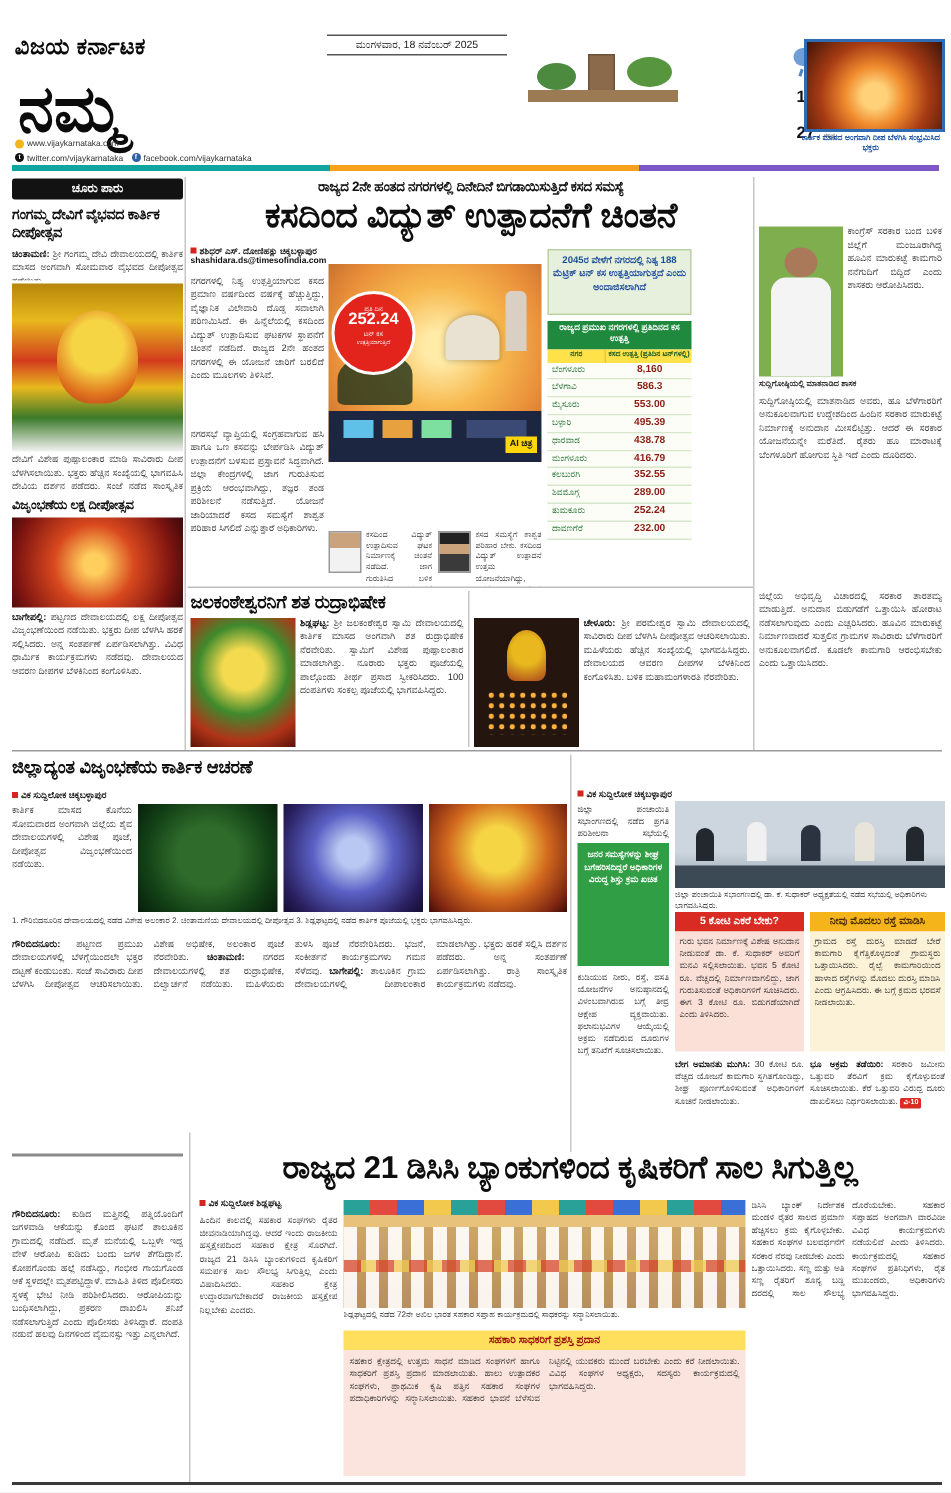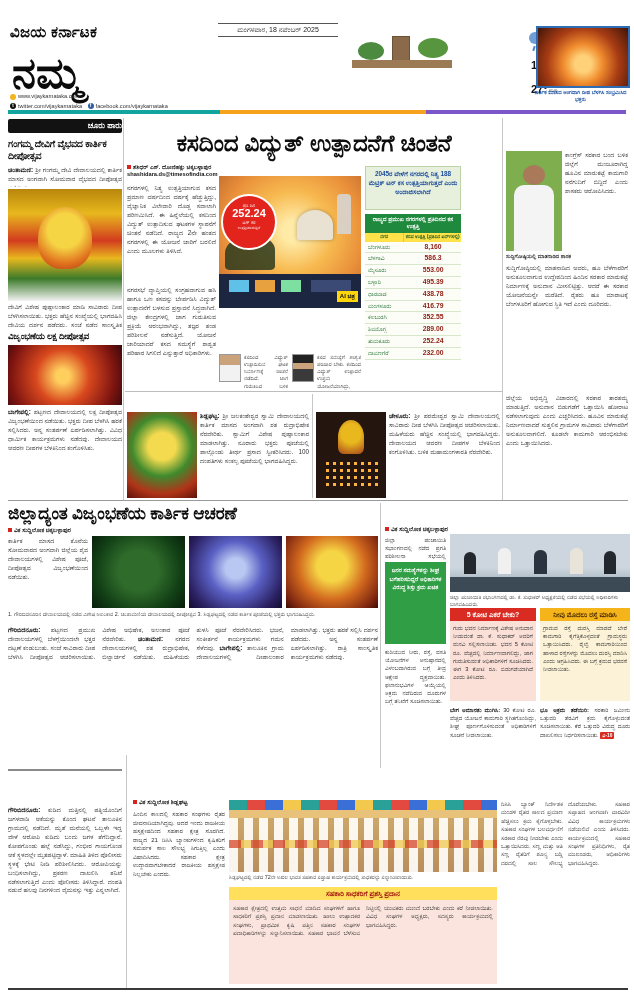--- a/index.html
+++ b/index.html
@@ -22,21 +22,21 @@
   .edition-red{font-size:49px;font-weight:900;color:#d6251f;line-height:1;letter-spacing:-1px;}
   .social{font-size:5.6px;color:#333;line-height:1.7;}
   .dot{display:inline-block;width:6px;height:6px;border-radius:50%;vertical-align:middle;margin-right:2px;
        color:#fff;font-size:4.5px;line-height:6px;text-align:center;font-weight:bold;}
   .temp{font-size:11px;font-weight:900;color:#111;line-height:1;}
   .templab{font-size:4.6px;color:#444;}
   
   .strip{position:absolute;top:110px;left:8px;width:618px;height:4px;display:flex;}
   .strip div{height:100%;}
   
-  .cphead{background:#121212;color:#fff;font-size:8px;font-weight:bold;text-align:right;line-height:14px;border-radius:2px;}
+  .cphead{background:#121212;color:#fff;font-size:8px;font-weight:bold;text-align:center;line-height:14px;border-radius:2px;}
   
   .tbl-title{background:#1f8a3e;color:#fff;font-size:5.9px;font-weight:bold;text-align:center;padding:2px 1px;line-height:1.25;}
   .tbl-head{display:flex;background:#ffe24a;color:#14571f;font-size:4.9px;font-weight:bold;text-align:center;}
   .tbl-head div{padding:1.5px 1px;line-height:1.2;}
   .tbl-row{display:flex;border-bottom:1px solid #d8e6cc;background:#fbfdf6;}
   .tbl-row .c1{width:40%;font-size:5.9px;color:#1c6b2e;padding-left:3px;line-height:10.8px;}
   .tbl-row .c2{width:60%;font-size:6.8px;font-weight:bold;color:#8e1b10;text-align:center;line-height:10.8px;}
   .boxhead{font-size:7px;font-weight:bold;text-align:center;padding:2.5px 1px;line-height:1.15;}
   .chip{display:inline-block;background:#d92b21;color:#fff;font-size:4.8px;font-weight:bold;padding:0 2px;line-height:7px;border-radius:1px;}
   .qtxt{font-size:5.3px;line-height:1.35;text-align:justify;color:#333;overflow:hidden;}
@@ -97,20 +97,21 @@
     <div class="abs" style="left:30px;top:18px;width:54px;height:62px;border-radius:50% 50% 42% 42%;background:radial-gradient(circle at 50% 38%,#f6d545 0 36%,#e0731e 70%,#b03418 100%);"></div>
   </div>
   <div class="abs btxt" style="left:8px;top:303px;width:114px;height:26px;">ದೇವಿಗೆ ವಿಶೇಷ ಪುಷ್ಪಾಲಂಕಾರ ಮಾಡಿ ಸಾವಿರಾರು ದೀಪ ಬೆಳಗಿಸಲಾಯಿತು. ಭಕ್ತರು ಹೆಚ್ಚಿನ ಸಂಖ್ಯೆಯಲ್ಲಿ ಭಾಗವಹಿಸಿ ದೇವಿಯ ದರ್ಶನ ಪಡೆದರು. ಸಂಜೆ ನಡೆದ ಸಾಂಸ್ಕೃತಿಕ ಕಾರ್ಯಕ್ರಮ ಗಮನ ಸೆಳೆಯಿತು.</div>
 
   <div class="abs hl" style="left:8px;top:331px;width:114px;font-size:8.6px;">ವಿಜೃಂಭಣೆಯ ಲಕ್ಷ ದೀಪೋತ್ಸವ</div>
   <div class="ph" style="left:8px;top:345px;width:114px;height:60px;background:radial-gradient(circle at 48% 52%,#ffcf5e 0 10%,#d8481e 40%,#7c1410 78%,#38090c 100%);"></div>
   <div class="abs btxt" style="left:8px;top:408px;width:114px;height:90px;"><b>ಬಾಗೇಪಲ್ಲಿ:</b> <span>ಪಟ್ಟಣದ ದೇವಾಲಯದಲ್ಲಿ ಲಕ್ಷ ದೀಪೋತ್ಸವ ವಿಜೃಂಭಣೆಯಿಂದ ನಡೆಯಿತು. ಭಕ್ತರು ದೀಪ ಬೆಳಗಿಸಿ ಹರಕೆ ಸಲ್ಲಿಸಿದರು. ಅನ್ನ ಸಂತರ್ಪಣೆ ಏರ್ಪಡಿಸಲಾಗಿತ್ತು. ವಿವಿಧ ಧಾರ್ಮಿಕ ಕಾರ್ಯಕ್ರಮಗಳು ನಡೆದವು. ದೇವಾಲಯದ ಆವರಣ ದೀಪಗಳ ಬೆಳಕಿನಿಂದ ಕಂಗೊಳಿಸಿತು.</span></div>
 
   <div class="vrule" style="left:502px;top:118px;height:382px;"></div>
 
+  <div class="abs hl" style="left:127px;top:119px;width:374px;text-align:center;font-size:9px;">ರಾಜ್ಯದ 2ನೇ ಹಂತದ ನಗರಗಳಲ್ಲಿ ದಿನೇದಿನೆ ಬಿಗಡಾಯಿಸುತ್ತಿದೆ ಕಸದ ಸಮಸ್ಯೆ</div>
   <div class="abs hl" style="left:127px;top:131px;width:374px;text-align:center;font-size:23px;line-height:1.05;">ಕಸದಿಂದ ವಿದ್ಯುತ್ ಉತ್ಪಾದನೆಗೆ ಚಿಂತನೆ</div>
 
   <div class="abs" style="left:127px;top:164px;width:90px;">
     <div style="font-size:5.9px;font-weight:bold;"><span class="sqb"></span><span>ಶಶಿಧರ್ ಎಸ್. ದೋಣಿಹಕ್ಲು ಚಿಕ್ಕಬಳ್ಳಾಪುರ</span></div>
     <div style="font-size:5.7px;font-weight:bold;color:#111;">shashidara.ds@timesofindia.com</div>
   </div>
   <div class="abs btxt" style="left:127px;top:184px;width:89px;height:100px;">ನಗರಗಳಲ್ಲಿ ನಿತ್ಯ ಉತ್ಪತ್ತಿಯಾಗುವ ಕಸದ ಪ್ರಮಾಣ ವರ್ಷದಿಂದ ವರ್ಷಕ್ಕೆ ಹೆಚ್ಚುತ್ತಿದ್ದು, ವೈಜ್ಞಾನಿಕ ವಿಲೇವಾರಿ ದೊಡ್ಡ ಸವಾಲಾಗಿ ಪರಿಣಮಿಸಿದೆ. ಈ ಹಿನ್ನೆಲೆಯಲ್ಲಿ ಕಸದಿಂದ ವಿದ್ಯುತ್ ಉತ್ಪಾದಿಸುವ ಘಟಕಗಳ ಸ್ಥಾಪನೆಗೆ ಚಿಂತನೆ ನಡೆದಿದೆ. ರಾಜ್ಯದ 2ನೇ ಹಂತದ ನಗರಗಳಲ್ಲಿ ಈ ಯೋಜನೆ ಜಾರಿಗೆ ಬರಲಿದೆ ಎಂದು ಮೂಲಗಳು ತಿಳಿಸಿವೆ.</div>
   <div class="abs btxt" style="left:127px;top:286px;width:89px;height:106px;">ನಗರಸಭೆ ವ್ಯಾಪ್ತಿಯಲ್ಲಿ ಸಂಗ್ರಹವಾಗುವ ಹಸಿ ಹಾಗೂ ಒಣ ಕಸವನ್ನು ಬೇರ್ಪಡಿಸಿ ವಿದ್ಯುತ್ ಉತ್ಪಾದನೆಗೆ ಬಳಸುವ ಪ್ರಸ್ತಾವನೆ ಸಿದ್ಧವಾಗಿದೆ. ಜಿಲ್ಲಾ ಕೇಂದ್ರಗಳಲ್ಲಿ ಜಾಗ ಗುರುತಿಸುವ ಪ್ರಕ್ರಿಯೆ ಆರಂಭವಾಗಿದ್ದು, ತಜ್ಞರ ತಂಡ ಪರಿಶೀಲನೆ ನಡೆಸುತ್ತಿದೆ. ಯೋಜನೆ ಜಾರಿಯಾದರೆ ಕಸದ ಸಮಸ್ಯೆಗೆ ಶಾಶ್ವತ ಪರಿಹಾರ ಸಿಗಲಿದೆ ಎನ್ನುತ್ತಾರೆ ಅಧಿಕಾರಿಗಳು.</div>
 
   <div class="ph" style="left:219px;top:176px;width:142px;height:132px;background:radial-gradient(circle at 52% 42%,#ffeaa6 0 10%,#f7b94f 38%,#e98f3a 66%,#b35f28 100%);">
@@ -198,33 +199,34 @@
     <div class="abs" style="left:8px;top:34px;width:40px;height:66px;border-radius:10px 10px 0 0;background:#f4f4f4;"></div>
   </div>
   <div class="abs btxt" style="left:565px;top:151px;width:63px;height:100px;">ಕಾಂಗ್ರೆಸ್ ಸರಕಾರ ಬಂದ ಬಳಿಕ ಜಿಲ್ಲೆಗೆ ಮಂಜೂರಾಗಿದ್ದ ಹೂವಿನ ಮಾರುಕಟ್ಟೆ ಕಾಮಗಾರಿ ನನೆಗುದಿಗೆ ಬಿದ್ದಿದೆ ಎಂದು ಶಾಸಕರು ಆರೋಪಿಸಿದರು.</div>
   <div class="abs cap" style="left:506px;top:253px;width:122px;font-weight:bold;">ಸುದ್ದಿಗೋಷ್ಠಿಯಲ್ಲಿ ಮಾತನಾಡಿದ ಶಾಸಕ</div>
   <div class="abs btxt" style="left:506px;top:264px;width:122px;height:126px;">ಸುದ್ದಿಗೋಷ್ಠಿಯಲ್ಲಿ ಮಾತನಾಡಿದ ಅವರು, ಹೂ ಬೆಳೆಗಾರರಿಗೆ ಅನುಕೂಲವಾಗುವ ಉದ್ದೇಶದಿಂದ ಹಿಂದಿನ ಸರಕಾರ ಮಾರುಕಟ್ಟೆ ನಿರ್ಮಾಣಕ್ಕೆ ಅನುದಾನ ಮೀಸಲಿಟ್ಟಿತ್ತು. ಆದರೆ ಈ ಸರಕಾರ ಯೋಜನೆಯನ್ನೇ ಮರೆತಿದೆ. ರೈತರು ಹೂ ಮಾರಾಟಕ್ಕೆ ಬೆಂಗಳೂರಿಗೆ ಹೋಗುವ ಸ್ಥಿತಿ ಇದೆ ಎಂದು ದೂರಿದರು.</div>
   <div class="abs btxt" style="left:506px;top:394px;width:122px;height:104px;">ಜಿಲ್ಲೆಯ ಅಭಿವೃದ್ಧಿ ವಿಚಾರದಲ್ಲಿ ಸರಕಾರ ತಾರತಮ್ಯ ಮಾಡುತ್ತಿದೆ. ಅನುದಾನ ಬಿಡುಗಡೆಗೆ ಒತ್ತಾಯಿಸಿ ಹೋರಾಟ ನಡೆಸಲಾಗುವುದು ಎಂದು ಎಚ್ಚರಿಸಿದರು. ಹೂವಿನ ಮಾರುಕಟ್ಟೆ ನಿರ್ಮಾಣವಾದರೆ ಸುತ್ತಲಿನ ಗ್ರಾಮಗಳ ಸಾವಿರಾರು ಬೆಳೆಗಾರರಿಗೆ ಅನುಕೂಲವಾಗಲಿದೆ. ಕೂಡಲೇ ಕಾಮಗಾರಿ ಆರಂಭಿಸಬೇಕು ಎಂದು ಒತ್ತಾಯಿಸಿದರು.</div>
 
   <div class="hrule" style="left:125px;top:391px;width:377px;"></div>
   <div class="vrule" style="left:312px;top:394px;height:104px;"></div>
 
+  <div class="abs hl" style="left:127px;top:394px;width:183px;font-size:12px;">ಜಲಕಂಠೇಶ್ವರನಿಗೆ ಶತ ರುದ್ರಾಭಿಷೇಕ</div>
   <div class="ph" style="left:127px;top:412px;width:70px;height:86px;background:radial-gradient(circle at 50% 40%,#f3da4f 0 22%,#3f8a2d 48%,#b03418 76%,#5c1208 100%);"></div>
   <div class="abs btxt" style="left:200px;top:412px;width:109px;height:86px;"><b>ಶಿಡ್ಲಘಟ್ಟ:</b> <span>ಶ್ರೀ ಜಲಕಂಠೇಶ್ವರ ಸ್ವಾಮಿ ದೇವಾಲಯದಲ್ಲಿ ಕಾರ್ತಿಕ ಮಾಸದ ಅಂಗವಾಗಿ ಶತ ರುದ್ರಾಭಿಷೇಕ ನೆರವೇರಿತು. ಸ್ವಾಮಿಗೆ ವಿಶೇಷ ಪುಷ್ಪಾಲಂಕಾರ ಮಾಡಲಾಗಿತ್ತು. ನೂರಾರು ಭಕ್ತರು ಪೂಜೆಯಲ್ಲಿ ಪಾಲ್ಗೊಂಡು ತೀರ್ಥ ಪ್ರಸಾದ ಸ್ವೀಕರಿಸಿದರು. 100 ದಂಪತಿಗಳು ಸಂಕಲ್ಪ ಪೂಜೆಯಲ್ಲಿ ಭಾಗವಹಿಸಿದ್ದರು.</span></div>
 
   <div class="ph" style="left:316px;top:412px;width:70px;height:86px;background:#24160e;">
     <div class="abs" style="left:8px;top:48px;width:54px;height:30px;background:radial-gradient(circle,#ffb23e 1.5px,transparent 2px) 0 0/7px 7px;"></div>
     <div class="abs" style="left:22px;top:8px;width:26px;height:34px;border-radius:50% 50% 20% 20%;background:radial-gradient(circle at 50% 40%,#e8b81e 0 40%,#a8431c 100%);"></div>
   </div>
   <div class="abs btxt" style="left:389px;top:412px;width:111px;height:86px;"><b>ಚೇಳೂರು:</b> <span>ಶ್ರೀ ಪರಮೇಶ್ವರ ಸ್ವಾಮಿ ದೇವಾಲಯದಲ್ಲಿ ಸಾವಿರಾರು ದೀಪ ಬೆಳಗಿಸಿ ದೀಪೋತ್ಸವ ಆಚರಿಸಲಾಯಿತು. ಮಹಿಳೆಯರು ಹೆಚ್ಚಿನ ಸಂಖ್ಯೆಯಲ್ಲಿ ಭಾಗವಹಿಸಿದ್ದರು. ದೇವಾಲಯದ ಆವರಣ ದೀಪಗಳ ಬೆಳಕಿನಿಂದ ಕಂಗೊಳಿಸಿತು. ಬಳಿಕ ಮಹಾಮಂಗಳಾರತಿ ನೆರವೇರಿತು.</span></div>
 
   <div class="hrule" style="left:8px;top:500px;width:620px;background:#9a9a9a;"></div>
   <div class="vrule" style="left:380px;top:503px;height:265px;"></div>
 
-  <div class="abs hl" style="left:8px;top:504px;width:370px;font-size:17px;">ಜಿಲ್ಲಾದ್ಯಂತ ವಿಜೃಂಭಣೆಯ ಕಾರ್ತಿಕ ಆಚರಣೆ</div>
+  <div class="abs hl" style="left:8px;top:504px;width:370px;font-size:12px;">ಜಿಲ್ಲಾದ್ಯಂತ ವಿಜೃಂಭಣೆಯ ಕಾರ್ತಿಕ ಆಚರಣೆ</div>
   <div class="abs byline" style="left:8px;top:527px;"><span class="sqb"></span><span>ವಿಕ ಸುದ್ದಿಲೋಕ ಚಿಕ್ಕಬಳ್ಳಾಪುರ</span></div>
   <div class="abs btxt" style="left:8px;top:537px;width:80px;height:71px;">ಕಾರ್ತಿಕ ಮಾಸದ ಕೊನೆಯ ಸೋಮವಾರದ ಅಂಗವಾಗಿ ಜಿಲ್ಲೆಯ ಶೈವ ದೇವಾಲಯಗಳಲ್ಲಿ ವಿಶೇಷ ಪೂಜೆ, ದೀಪೋತ್ಸವ ವಿಜೃಂಭಣೆಯಿಂದ ನಡೆಯಿತು.</div>
 
   <div class="ph" style="left:92px;top:536px;width:93px;height:72px;background:radial-gradient(circle at 50% 48%,#2f6b2a 0 34%,#124016 70%,#071d0a 100%);"></div>
   <div class="ph" style="left:189px;top:536px;width:93px;height:72px;background:radial-gradient(circle at 50% 45%,#b9c8f2 0 16%,#5a60c4 44%,#2a2060 80%,#120c30 100%);"></div>
   <div class="ph" style="left:286px;top:536px;width:92px;height:72px;background:radial-gradient(circle at 50% 42%,#f6d545 0 24%,#d2691e 54%,#7c2410 86%,#3a0d06 100%);"></div>
   <div class="abs cap" style="left:8px;top:611px;width:370px;height:13px;">1. ಗೌರಿಬಿದನೂರಿನ ದೇವಾಲಯದಲ್ಲಿ ನಡೆದ ವಿಶೇಷ ಅಲಂಕಾರ 2. ಚಿಂತಾಮಣಿಯ ದೇವಾಲಯದಲ್ಲಿ ದೀಪೋತ್ಸವ 3. ಶಿಡ್ಲಘಟ್ಟದಲ್ಲಿ ನಡೆದ ಕಾರ್ತಿಕ ಪೂಜೆಯಲ್ಲಿ ಭಕ್ತರು ಭಾಗವಹಿಸಿದ್ದರು.</div>
 
   <div class="abs btxt" style="left:8px;top:626px;width:370px;height:140px;column-count:4;column-gap:7px;">
     <b>ಗೌರಿಬಿದನೂರು:</b> <span>ಪಟ್ಟಣದ ಪ್ರಮುಖ ದೇವಾಲಯಗಳಲ್ಲಿ ಬೆಳಗ್ಗೆಯಿಂದಲೇ ಭಕ್ತರ ದಟ್ಟಣೆ ಕಂಡುಬಂತು. ಸಂಜೆ ಸಾವಿರಾರು ದೀಪ ಬೆಳಗಿಸಿ ದೀಪೋತ್ಸವ ಆಚರಿಸಲಾಯಿತು. ವಿಶೇಷ ಅಭಿಷೇಕ, ಅಲಂಕಾರ ಪೂಜೆ ನೆರವೇರಿತು.</span>
@@ -255,20 +257,21 @@
     <div class="boxhead" style="background:#f4b41a;color:#4a2c00;">ನೀವು ಮೊದಲು ರಸ್ತೆ ಮಾಡಿಸಿ</div>
     <div class="btxt" style="background:#fcf2d7;padding:3px;height:80px;font-size:5.8px;box-sizing:border-box;">ಗ್ರಾಮದ ರಸ್ತೆ ದುರಸ್ತಿ ಮಾಡದೆ ಬೇರೆ ಕಾಮಗಾರಿ ಕೈಗೆತ್ತಿಕೊಳ್ಳದಂತೆ ಗ್ರಾಮಸ್ಥರು ಒತ್ತಾಯಿಸಿದರು. ರೈಲ್ವೆ ಕಾಮಗಾರಿಯಿಂದ ಹಾಳಾದ ರಸ್ತೆಗಳನ್ನು ಮೊದಲು ದುರಸ್ತಿ ಮಾಡಿಸಿ ಎಂದು ಆಗ್ರಹಿಸಿದರು. ಈ ಬಗ್ಗೆ ಕ್ರಮದ ಭರವಸೆ ನೀಡಲಾಯಿತು.</div>
   </div>
   <div class="abs btxt" style="left:450px;top:706px;width:86px;height:60px;font-size:5.8px;"><b>ಬೇಗ ಅಮಾನತು ಮುಗಿಸಿ:</b> <span>30 ಕೋಟಿ ರೂ. ವೆಚ್ಚದ ಯೋಜನೆ ಕಾಮಗಾರಿ ಸ್ಥಗಿತಗೊಂಡಿದ್ದು, ಶೀಘ್ರ ಪೂರ್ಣಗೊಳಿಸುವಂತೆ ಅಧಿಕಾರಿಗಳಿಗೆ ಸೂಚನೆ ನೀಡಲಾಯಿತು.</span></div>
   <div class="abs btxt" style="left:540px;top:706px;width:90px;height:60px;font-size:5.8px;"><b>ಭೂ ಅಕ್ರಮ ತಡೆಯಿರಿ:</b> <span>ಸರಕಾರಿ ಜಮೀನು ಒತ್ತುವರಿ ತೆರವಿಗೆ ಕ್ರಮ ಕೈಗೊಳ್ಳುವಂತೆ ಸೂಚಿಸಲಾಯಿತು. ಕೆರೆ ಒತ್ತುವರಿ ವಿರುದ್ಧ ದೂರು ದಾಖಲಿಸಲು ನಿರ್ಧರಿಸಲಾಯಿತು.</span> <span class="chip">ವಿ-10</span></div>
 
   <div class="hrule" style="left:8px;top:769px;width:114px;height:2px;background:#8a8a8a;"></div>
   <div class="abs btxt" style="left:8px;top:806px;width:114px;height:176px;"><b>ಗೌರಿಬಿದನೂರು:</b> <span>ಕುಡಿದ ಮತ್ತಿನಲ್ಲಿ ಪತ್ನಿಯೊಂದಿಗೆ ಜಗಳವಾಡಿ ಆಕೆಯನ್ನು ಕೊಂದ ಘಟನೆ ತಾಲೂಕಿನ ಗ್ರಾಮದಲ್ಲಿ ನಡೆದಿದೆ. ಮೃತೆ ಮನೆಯಲ್ಲಿ ಒಬ್ಬಳೇ ಇದ್ದ ವೇಳೆ ಆರೋಪಿ ಕುಡಿದು ಬಂದು ಜಗಳ ತೆಗೆದಿದ್ದಾನೆ. ಕೋಪಗೊಂಡು ಹಲ್ಲೆ ನಡೆಸಿದ್ದು, ಗಂಭೀರ ಗಾಯಗೊಂಡ ಆಕೆ ಸ್ಥಳದಲ್ಲೇ ಮೃತಪಟ್ಟಿದ್ದಾಳೆ. ಮಾಹಿತಿ ತಿಳಿದ ಪೊಲೀಸರು ಸ್ಥಳಕ್ಕೆ ಭೇಟಿ ನೀಡಿ ಪರಿಶೀಲಿಸಿದರು. ಆರೋಪಿಯನ್ನು ಬಂಧಿಸಲಾಗಿದ್ದು, ಪ್ರಕರಣ ದಾಖಲಿಸಿ ತನಿಖೆ ನಡೆಸಲಾಗುತ್ತಿದೆ ಎಂದು ಪೊಲೀಸರು ತಿಳಿಸಿದ್ದಾರೆ. ದಂಪತಿ ನಡುವೆ ಹಲವು ದಿನಗಳಿಂದ ವೈಮನಸ್ಸು ಇತ್ತು ಎನ್ನಲಾಗಿದೆ.</span></div>
 
   <div class="vrule" style="left:126px;top:755px;height:233px;"></div>
+  <div class="abs hl" style="left:130px;top:768px;width:500px;text-align:center;font-size:21px;line-height:1.05;">ರಾಜ್ಯದ 21 ಡಿಸಿಸಿ ಬ್ಯಾಂಕುಗಳಿಂದ ಕೃಷಿಕರಿಗೆ ಸಾಲ ಸಿಗುತ್ತಿಲ್ಲ</div>
   <div class="abs byline" style="left:133px;top:799px;"><span class="sqb"></span><span>ವಿಕ ಸುದ್ದಿಲೋಕ ಶಿಡ್ಲಘಟ್ಟ</span></div>
   <div class="abs btxt" style="left:133px;top:810px;width:92px;height:176px;font-size:6px;">ಹಿಂದಿನ ಕಾಲದಲ್ಲಿ ಸಹಕಾರ ಸಂಘಗಳು ರೈತರ ಜೀವನಾಡಿಯಾಗಿದ್ದವು. ಆದರೆ ಇಂದು ರಾಜಕೀಯ ಹಸ್ತಕ್ಷೇಪದಿಂದ ಸಹಕಾರ ಕ್ಷೇತ್ರ ಸೊರಗಿದೆ. ರಾಜ್ಯದ 21 ಡಿಸಿಸಿ ಬ್ಯಾಂಕುಗಳಿಂದ ಕೃಷಿಕರಿಗೆ ಸಮರ್ಪಕ ಸಾಲ ಸೌಲಭ್ಯ ಸಿಗುತ್ತಿಲ್ಲ ಎಂದು ವಿಷಾದಿಸಿದರು. ಸಹಕಾರ ಕ್ಷೇತ್ರ ಉದ್ಧಾರವಾಗಬೇಕಾದರೆ ರಾಜಕೀಯ ಹಸ್ತಕ್ಷೇಪ ನಿಲ್ಲಬೇಕು ಎಂದರು.</div>
 
   <div class="ph" style="left:229px;top:800px;width:268px;height:72px;background:linear-gradient(180deg,#e8c27a 0 30%,#caa06a 100%);">
     <div class="abs" style="left:0;top:0;width:268px;height:10px;background:repeating-linear-gradient(90deg,#2aa198 0 18px,#e34a3f 18px 36px,#3a6fd8 36px 54px,#f2c94c 54px 72px);"></div>
     <div class="abs" style="left:0;top:18px;width:268px;height:54px;background:repeating-linear-gradient(90deg,rgba(255,255,255,.88) 0 9px,rgba(150,110,70,.35) 9px 15px);"></div>
     <div class="abs" style="left:0;top:40px;width:268px;height:8px;background:repeating-linear-gradient(90deg,rgba(214,68,40,.75) 0 12px,rgba(240,200,80,.75) 12px 22px);"></div>
   </div>
   <div class="abs cap" style="left:229px;top:874px;width:268px;height:11px;">ಶಿಡ್ಲಘಟ್ಟದಲ್ಲಿ ನಡೆದ 72ನೇ ಅಖಿಲ ಭಾರತ ಸಹಕಾರ ಸಪ್ತಾಹ ಕಾರ್ಯಕ್ರಮದಲ್ಲಿ ಸಾಧಕರನ್ನು ಸನ್ಮಾನಿಸಲಾಯಿತು.</div>
 

